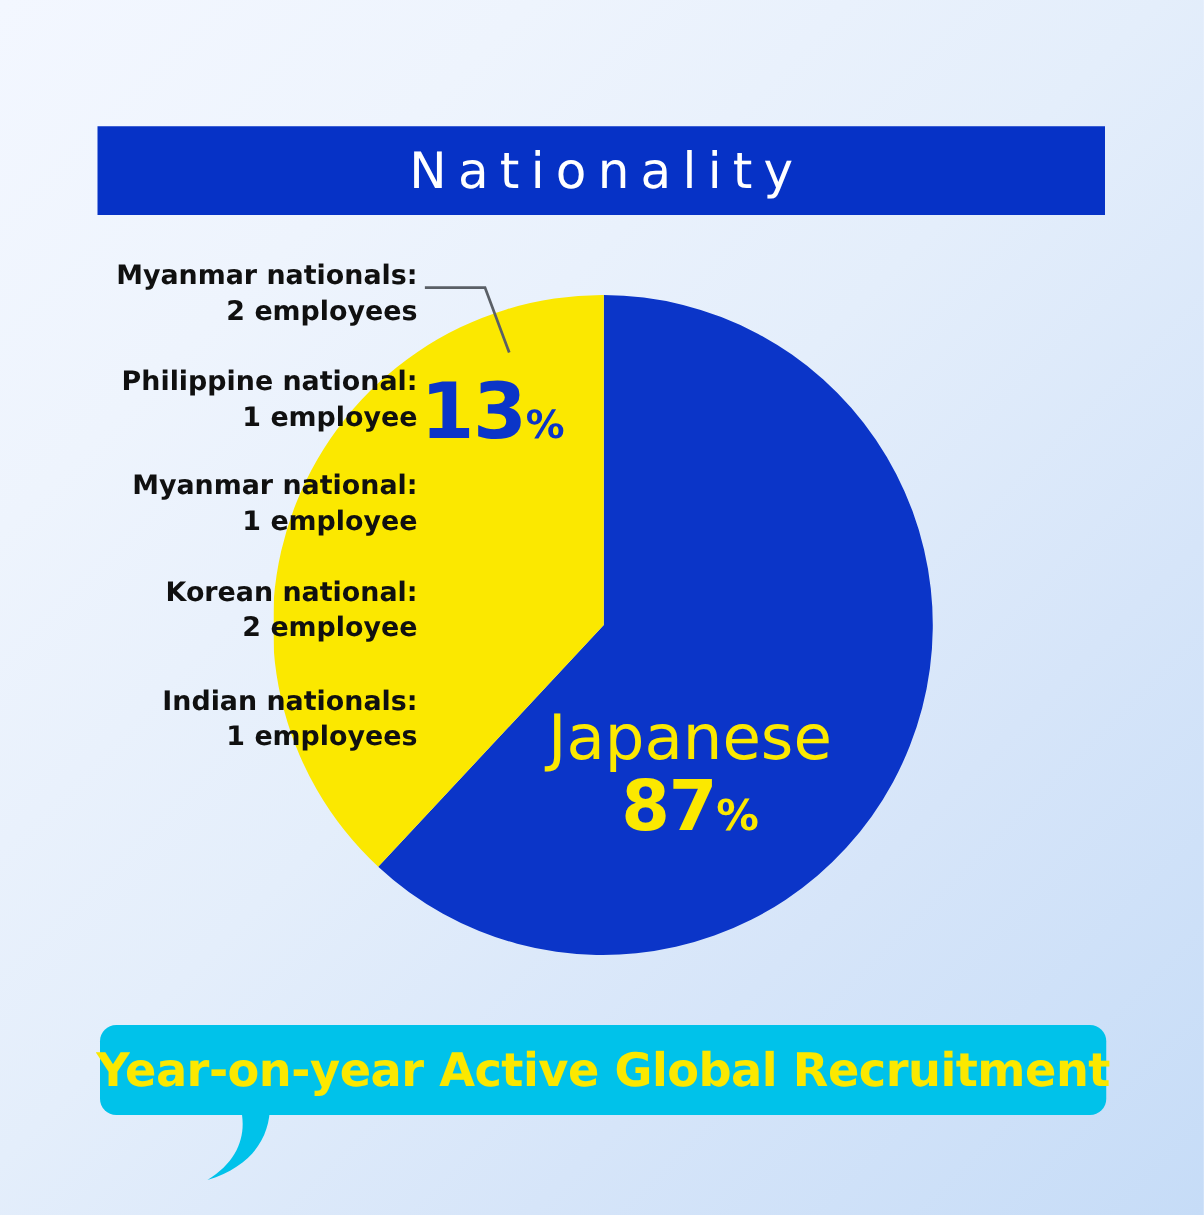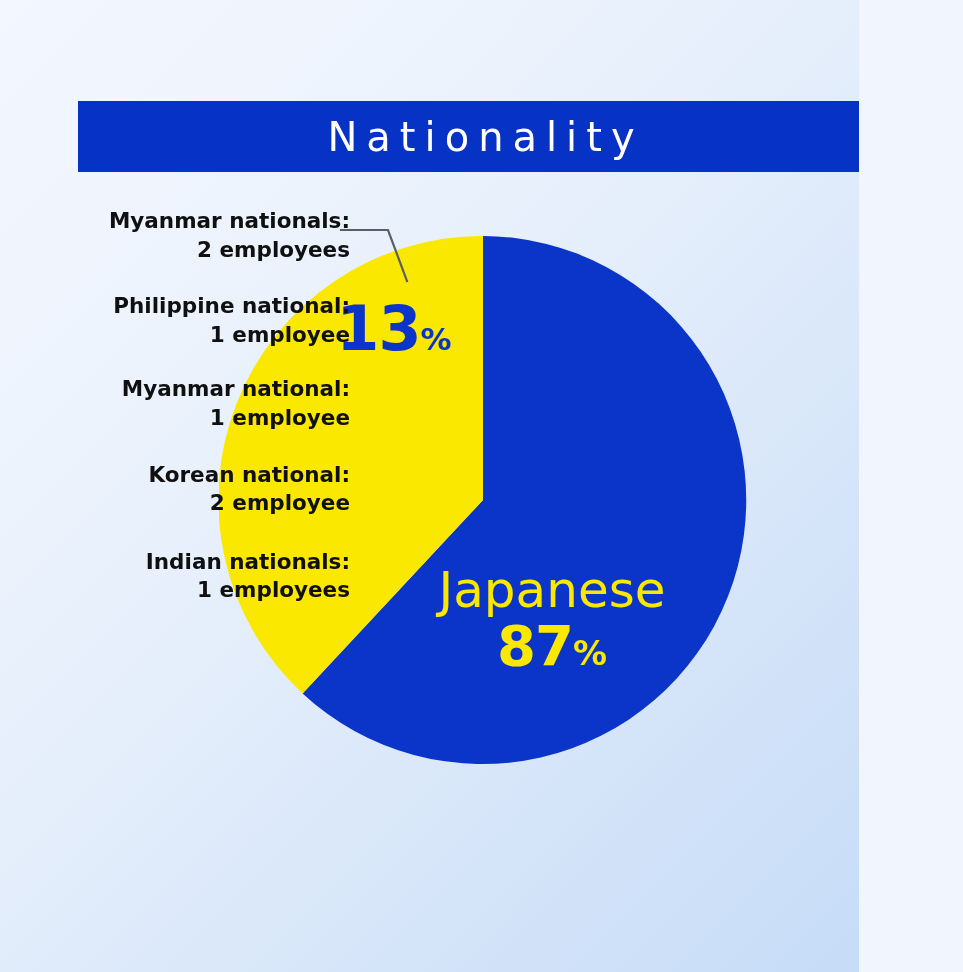--- a/index.html
+++ b/index.html
@@ -9,21 +9,21 @@
   body {
     width: 963px;
     height: 972px;
     overflow: hidden;
     font-family: "DejaVu Sans", sans-serif;
     background: #f1f5fe;
   }
 
   #infographic {
     position: relative;
-    width: 859px;
+    width: 963px;
     height: 972px;
     background: linear-gradient(135deg,
                 #f3f7ff 0%,
                 #eef4fd 22%,
                 #e4eefb 48%,
                 #d6e5f9 72%,
                 #c6dcf7 100%);
     overflow: hidden;
   }
 
@@ -126,21 +126,20 @@
     overflow: visible;
     pointer-events: none;
   }
 
   
   .annotations {
     position: absolute;
     left: 0px;
     top: 207px;
     width: 334px;
-    padding-left: 16px;
   }
   .annotation {
     text-align: right;
     color: #101010;
     font-family: "DejaVu Sans", sans-serif;
     font-weight: 700;
     font-size: 21.5px;
     line-height: 1.33;
     margin-bottom: 22px;
   }
@@ -251,14 +250,22 @@
       <span class="line2">2 employee</span>
     </div>
 
     <div class="annotation" id="annotation-indian">
       <span class="line1">Indian nationals:</span>
       <span class="line2">1 employees</span>
     </div>
 
   </div>
 
+  <div class="callout">
+    <svg class="callout-tail" viewBox="0 0 110 62">
+      <path d="M46,0 L94,0 C94,24 82,48 44,60 C70,44 76,22 70,0 Z" fill="#00c2ea"></path>
+    </svg>
+    <div class="callout-body">
+      <span class="callout-text">Year-on-year Active Global Recruitment</span>
+    </div>
+  </div>
 
 </div>
 
 </body></html>

